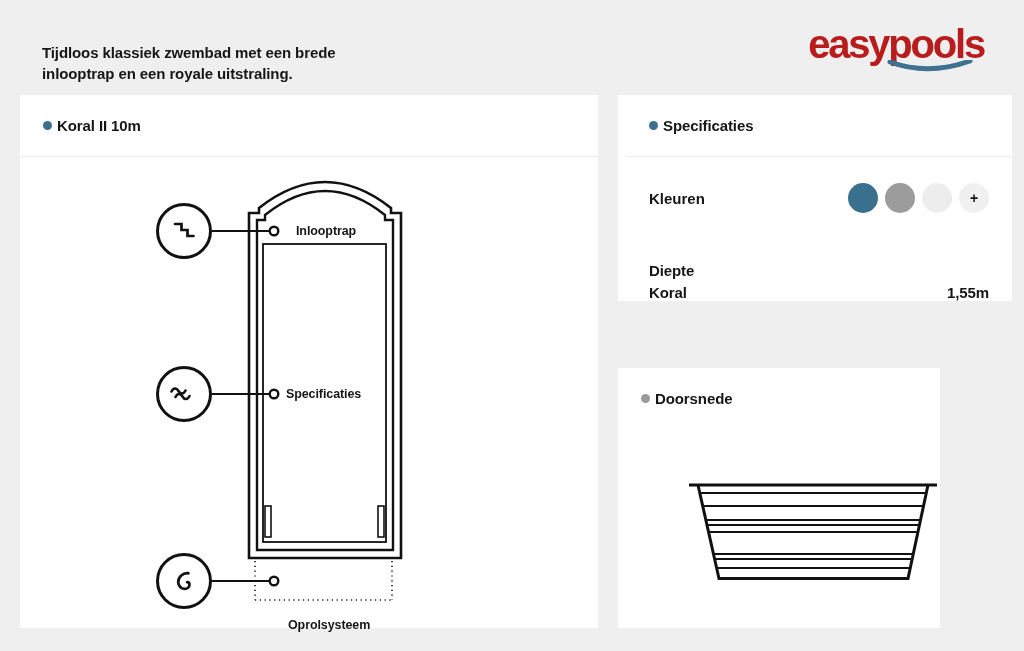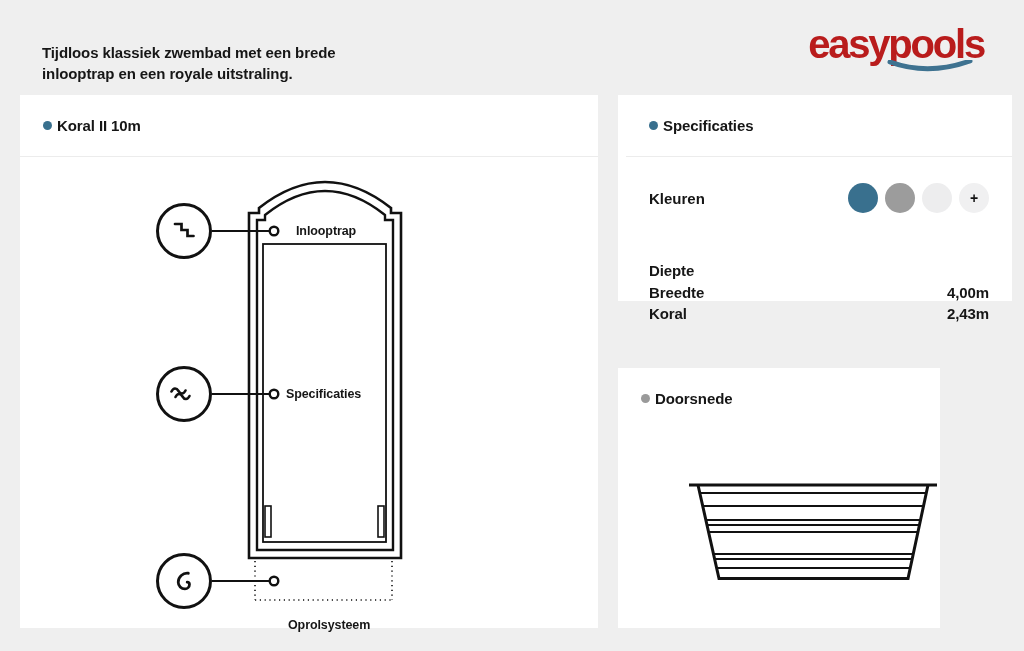--- a/index.html
+++ b/index.html
@@ -130,26 +130,22 @@
           <span>+</span>
         </button>
       </div>
     </div>
 
     <div class="spec-rows">
       <div class="spec-row">
         <span>Diepte</span>
       </div>
       <div class="spec-row">
-        <span>Breedte</span>
-        <span>4,00m</span>
-      </div>
-      <div class="spec-row">
         <span>Koral</span>
-        <span>2,43m</span>
+        <span>1,55m</span>
       </div>
     </div>
   </section>
 
   <section class="panel panel-section">
     <div class="panel-header">
       <span class="dot" style="background: rgb(154, 154, 154);"></span>
       <h2 class="panel-title" style="margin:0;">Doorsnede</h2>
     </div>
 

